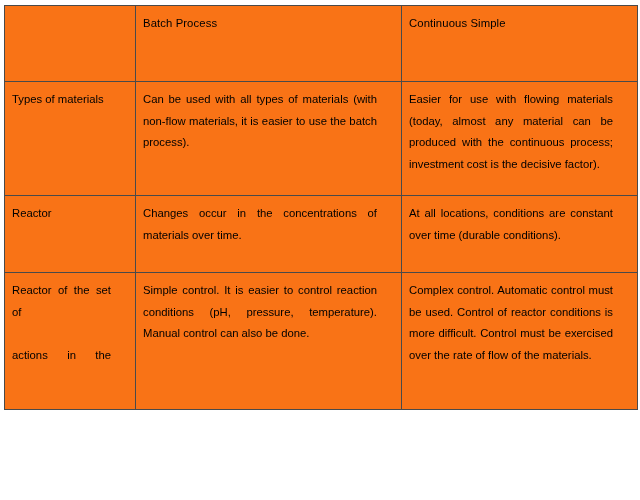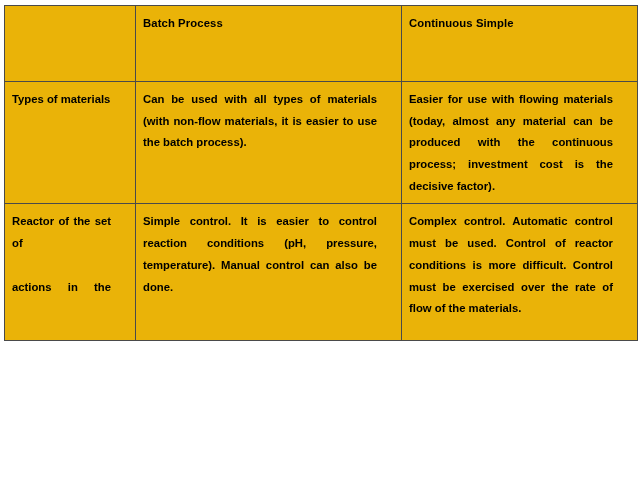--- a/index.html
+++ b/index.html
@@ -29,26 +29,26 @@
     table-layout: fixed;
     background: #ffffff;
   }
   table.compare td,
   table.compare th {
     border: 1px solid #4a4a4a;
     vertical-align: top;
     padding: 7px 24px 6px 7px;
     font-size: 11.3px;
     line-height: 1.92;
-    font-weight: bold;
+    font-weight: normal;
     text-align: justify;
     text-justify: inter-word;
     -webkit-hyphens: none;
     hyphens: none;
-    background: #eab308;
+    background: #f97316;
   }
   col.c-label { width: 131px; }
   col.c-batch { width: 266px; }
   col.c-cont  { width: 236px; }
 
   
   thead th {
     font-weight: bold;
     text-align: center;
     vertical-align: middle;
@@ -108,20 +108,25 @@
 
     <tbody>
 
       <tr class="r-types">
         <td class="label-cell">Types of materials</td>
         <td class="body-cell">Can be used with all types of materials (with non-flow materials, it is easier to use the batch process).</td>
         <td class="body-cell">Easier for use with flowing materials (today, almost any material can be produced with the continuous process; investment cost is the decisive factor).</td>
       </tr>
 
 
+      <tr class="r-react">
+        <td class="label-cell">Reactor</td>
+        <td class="body-cell">Changes occur in the concentrations of materials over time.</td>
+        <td class="body-cell">At all locations, conditions are constant over time (durable conditions).</td>
+      </tr>
 
 
       <tr class="r-ctrl">
         <td class="label-cell">
           <span class="stretch">Reactor of the set of</span>
           <span class="stretch">actions in the</span>
 
         </td>
         <td class="body-cell">Simple control. It is easier to control reaction conditions (pH, pressure, temperature). Manual control can also be done.</td>
         <td class="body-cell">Complex control. Automatic control must be used. Control of reactor conditions is more difficult. Control must be exercised over the rate of flow of the materials.</td>

